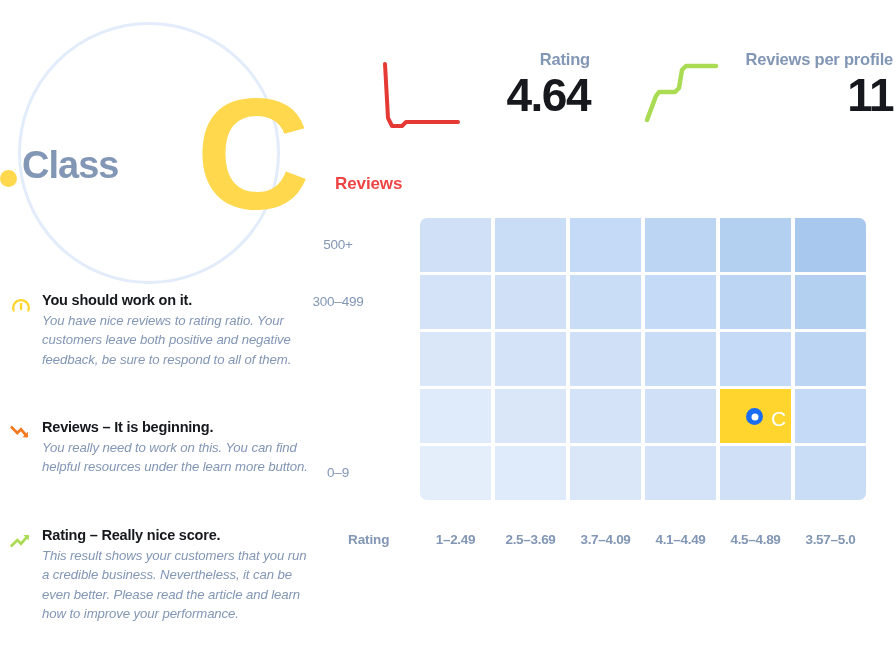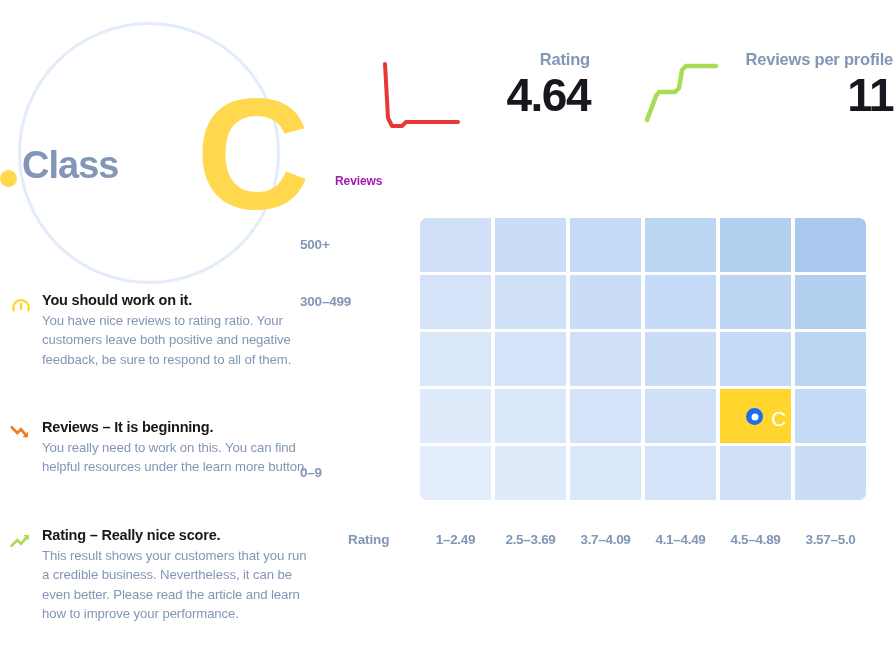--- a/index.html
+++ b/index.html
@@ -42,20 +42,21 @@
     width: 22px; height: 22px;
   }
   .advice-body { margin-left: 42px; }
   .advice-title {
     font-size: 14.5px; font-weight: bold; color: #16181d;
     margin-bottom: 3px; letter-spacing: -0.2px;
   }
   .advice-text {
     font-size: 13.2px; color: #8296b5; line-height: 1.46;
     letter-spacing: -0.1px;
+    font-style: italic;
   }
 
   
   #main { position: absolute; left: 320px; top: 0; width: 576px; height: 630px; }
 
   .metric { position: absolute; top: 50px; height: 90px; }
   .metric-spark { position: absolute; top: 6px; left: 0; }
   .metric-label {
     position: absolute; top: 0; right: 0;
     font-size: 16.5px; font-weight: bold; color: #8296b5;
@@ -64,43 +65,43 @@
   .metric-value {
     position: absolute; top: 20px; right: 0;
     font-size: 46px; font-weight: bold; color: #16181d;
     letter-spacing: -1.5px; line-height: 1.1;
   }
   #metric-rating { left: 60px; width: 210px; }
   #metric-reviews { left: 322px; width: 251px; }
 
   #axis-title-reviews {
     position: absolute; left: 15px; top: 174px;
-    font-size: 12px; font-weight: bold; color: #a21caf;
+    font-size: 17px; font-weight: bold; color: #ef4444;
     letter-spacing: -0.1px;
   }
   #axis-title-rating {
     position: absolute; left: 28px; top: 532px;
     font-size: 13.5px; font-weight: bold; color: #8296b5;
     letter-spacing: -0.1px;
   }
 
   #grid-wrap { position: absolute; left: 100px; top: 218px; width: 450px; height: 284px; }
   .grid-row { position: absolute; left: 0; width: 450px; height: 54px; }
   .grid-cell {
     position: absolute; top: 0; width: 71px; height: 54px;
   }
   .grid-cell.r-tl { border-top-left-radius: 7px; }
   .grid-cell.r-tr { border-top-right-radius: 7px; }
   .grid-cell.r-bl { border-bottom-left-radius: 7px; }
   .grid-cell.r-br { border-bottom-right-radius: 7px; }
   .grid-cell.active { background: #ffd52e !important; }
 
   .row-label {
-    position: absolute; right: 450px; width: 120px;
-    text-align: left; font-size: 13.5px; font-weight: bold;
+    position: absolute; right: 472px; width: 120px;
+    text-align: center; font-size: 13.5px; font-weight: normal;
     color: #8296b5; line-height: 54px; letter-spacing: -0.2px;
     white-space: nowrap;
   }
   .col-label {
     position: absolute; top: 314px; width: 71px; text-align: center;
     font-size: 13.5px; font-weight: bold; color: #8296b5;
     letter-spacing: -0.3px; white-space: nowrap;
   }
 
   #marker-dot {

